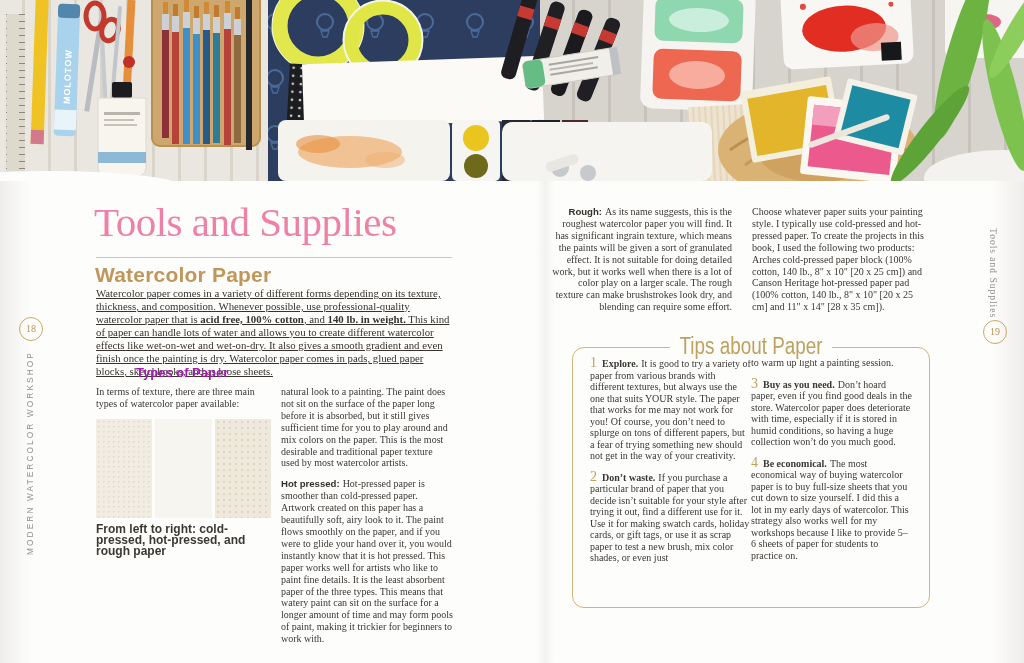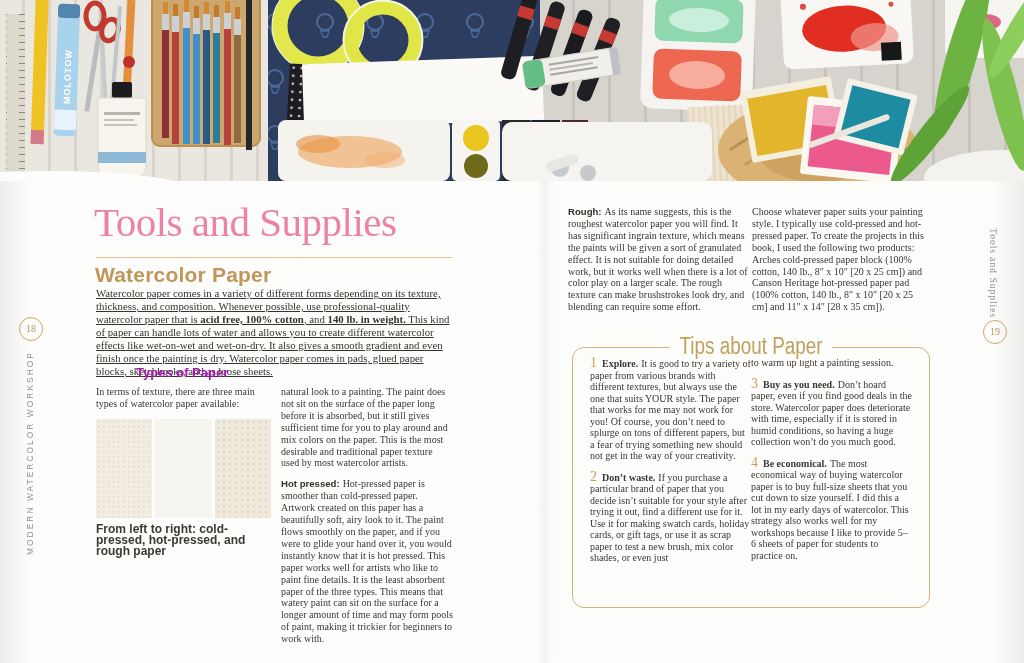--- a/index.html
+++ b/index.html
@@ -33,21 +33,21 @@
     font-size:21px;font-weight:bold;color:#c0965a;letter-spacing:.2px;}
   .intro{position:absolute;left:96px;top:287px;width:358px;margin:0;
     font-size:10.8px;line-height:13px;color:#37332f;text-decoration:underline;}
   .intro .b{font-weight:bold;}
   .h3{position:absolute;left:96px;top:365px;margin:0;font-family:"Liberation Sans",sans-serif;
     font-size:13px;font-weight:bold;color:#a21caf;padding-left:40px;}
   .col{position:absolute;font-size:10px;line-height:11.9px;color:#3b3733;}
   .col p{margin:0 0 9px 0;}
   .lp-c1{left:96px;top:386px;width:175px;}
   .lp-c2{left:281px;top:386px;width:172px;}
-  .rp-c1{left:568px;top:206px;width:180px;}
+  .rp-c1{left:552px;top:206px;width:180px;text-align:right;}
   .rp-c2{left:752px;top:206px;width:174px;}
   .lead{font-family:"Liberation Sans",sans-serif;font-weight:bold;font-size:9.6px;color:#34302c;margin-right:3px;}
   
   .paper-img{display:flex;gap:3px;width:175px;height:99px;margin:4px 0 6px 0;}
   .paper-img div{flex:1;}
   .strip-cold{background:#f1ede3;background-image:radial-gradient(#e4decf 1px,transparent 1px);background-size:5px 5px;}
   .strip-hot{background:#f7f5f0;}
   .strip-rough{background:#efe9dc;background-image:radial-gradient(#ded6c2 1.2px,transparent 1.2px);background-size:6px 6px;}
   .caption{font-family:"Liberation Sans",sans-serif;font-weight:bold;font-size:12px;line-height:11px;color:#3c3834;margin:0 0 10px 0;}
   

